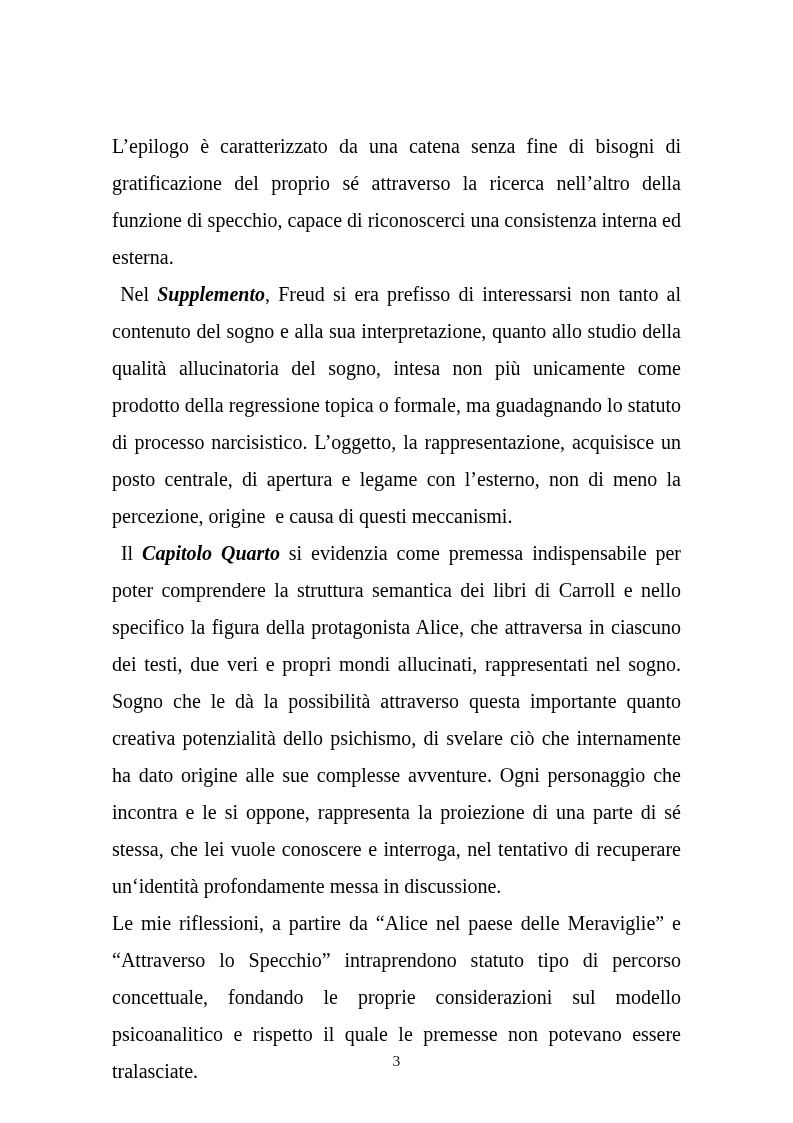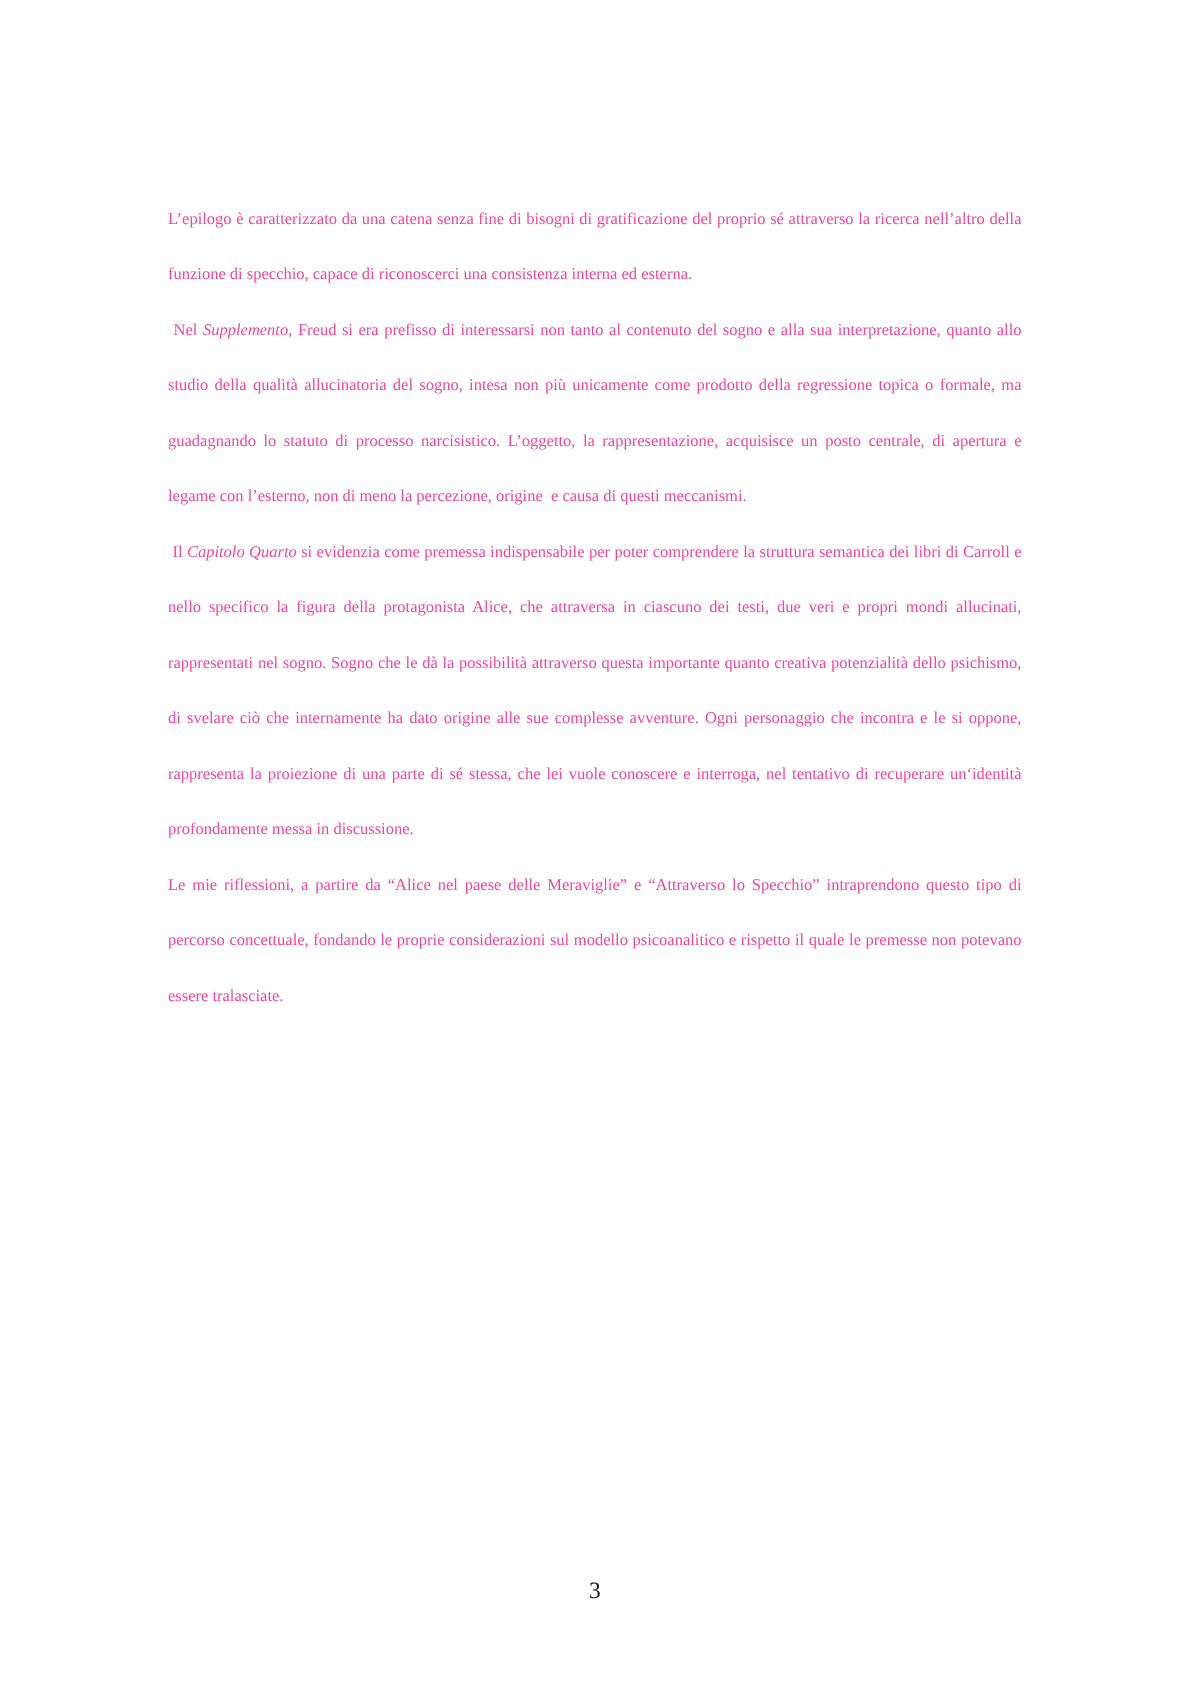--- a/index.html
+++ b/index.html
@@ -17,38 +17,39 @@
     overflow: hidden;
     box-sizing: border-box;
   }
 
   .text-block {
     position: absolute;
     left: 112px;
     top: 128px;
     width: 569px;
     font-family: "Liberation Serif", "DejaVu Serif", serif;
-    font-size: 11px;
+    font-size: 20px;
     line-height: 37px;
-    color: #ec4899;
+    color: #000000;
     text-align: justify;
     text-justify: inter-word;
     -webkit-font-smoothing: antialiased;
   }
 
   .para {
     margin: 0;
     padding: 0;
     text-align: justify;
     text-justify: inter-word;
     white-space: pre-wrap;
   }
 
   .para em {
     font-style: italic;
+    font-weight: bold;
   }
 
   .page-number {
     position: absolute;
     left: 0;
     top: 1052px;
     width: 793px;
     text-align: center;
     font-family: "Liberation Serif", "DejaVu Serif", serif;
     font-size: 15.6px;
@@ -57,18 +58,18 @@
 </style>
 </head>
 <body>
 
 <div class="page">
 
   <div class="text-block">
     <p class="para"><span>L’epilogo è caratterizzato da una catena senza fine di bisogni di gratificazione del proprio sé attraverso la ricerca nell’altro della funzione di specchio, capace di riconoscerci una consistenza interna ed esterna.</span></p>
     <p class="para"><span> Nel </span><em>Supplemento</em><span>, Freud si era prefisso di interessarsi non tanto al contenuto del sogno e alla sua interpretazione, quanto allo studio della qualità allucinatoria del sogno, intesa non più unicamente come prodotto della regressione topica o formale, ma guadagnando lo statuto di processo narcisistico. L’oggetto, la rappresentazione, acquisisce un posto centrale, di apertura e legame con l’esterno, non di meno la percezione, origine  e causa di questi meccanismi.</span></p>
     <p class="para"><span> Il </span><em>Capitolo Quarto</em><span> si evidenzia come premessa indispensabile per poter comprendere la struttura semantica dei libri di Carroll e nello specifico la figura della protagonista Alice, che attraversa in ciascuno dei testi, due veri e propri mondi allucinati, rappresentati nel sogno. Sogno che le dà la possibilità attraverso questa importante quanto creativa potenzialità dello psichismo, di svelare ciò che internamente ha dato origine alle sue complesse avventure. Ogni personaggio che incontra e le si oppone, rappresenta la proiezione di una parte di sé stessa, che lei vuole conoscere e interroga, nel tentativo di recuperare un‘identità profondamente messa in discussione.</span></p>
-    <p class="para"><span>Le mie riflessioni, a partire da “Alice nel paese delle Meraviglie” e “Attraverso lo Specchio” intraprendono questo tipo di percorso concettuale, fondando le proprie considerazioni sul modello psicoanalitico e rispetto il quale le premesse non potevano essere tralasciate.</span></p>
+    <p class="para"><span>Le mie riflessioni, a partire da “Alice nel paese delle Meraviglie” e “Attraverso lo Specchio” intraprendono statuto tipo di percorso concettuale, fondando le proprie considerazioni sul modello psicoanalitico e rispetto il quale le premesse non potevano essere tralasciate.</span></p>
   </div>
 
   <div class="page-number">3</div>
 
 </div>
 
 </body></html>

